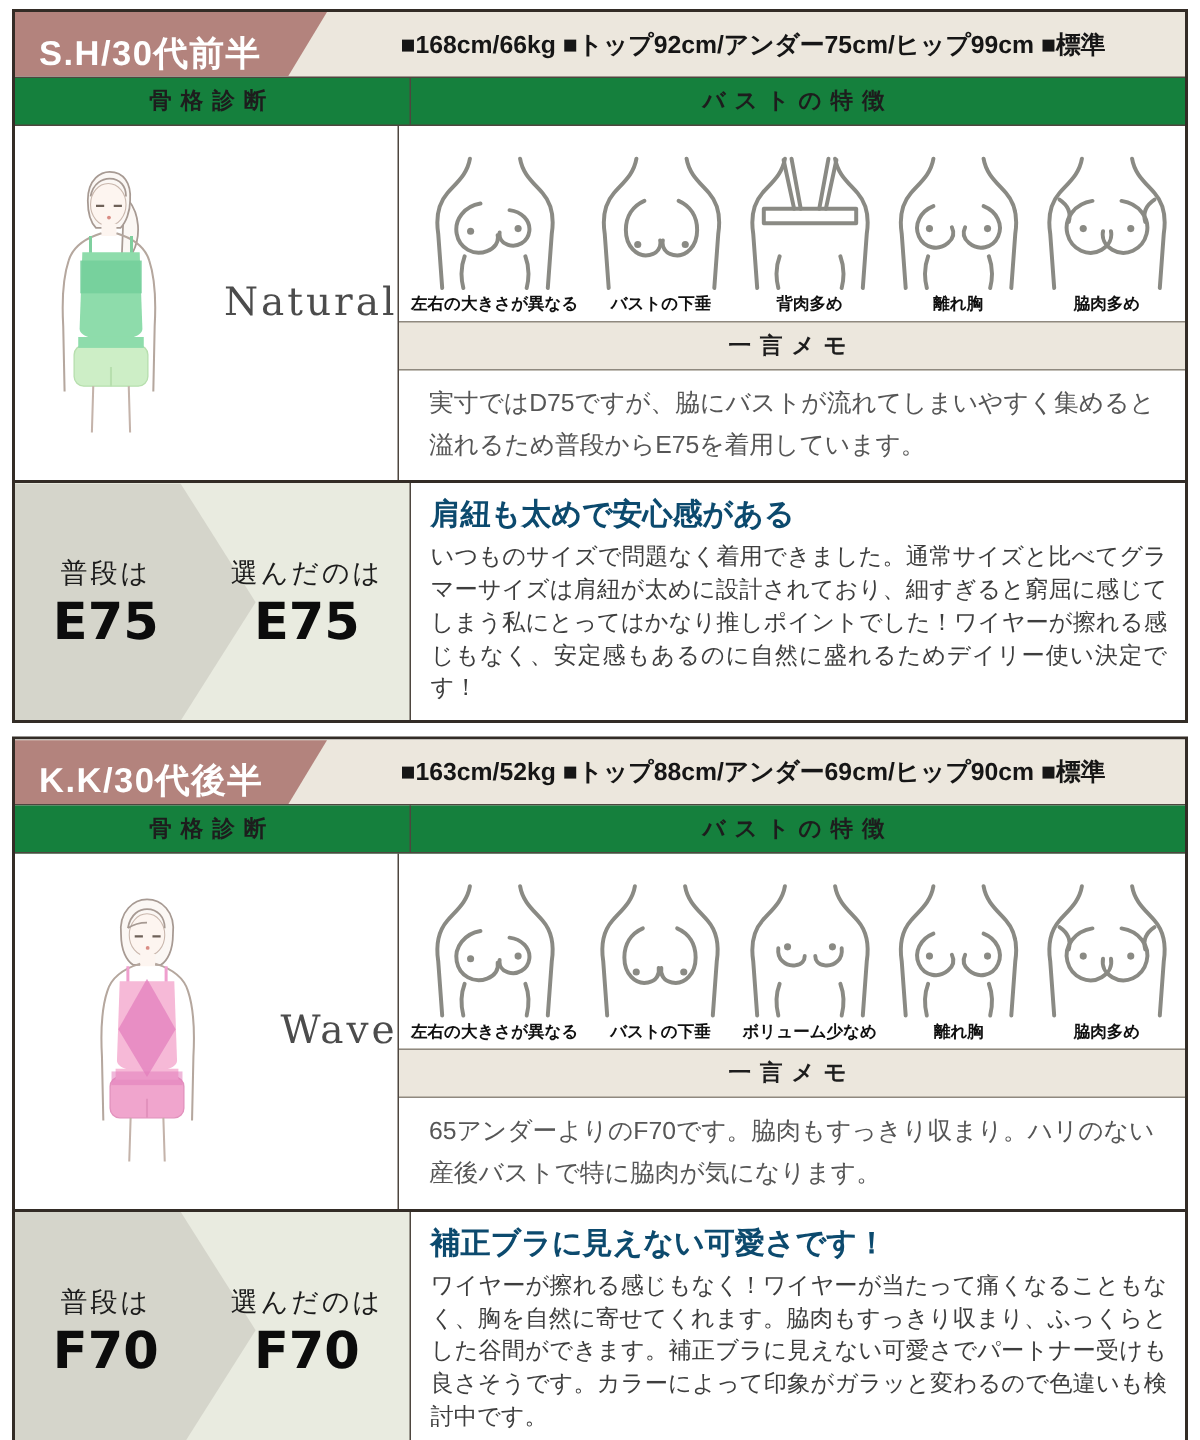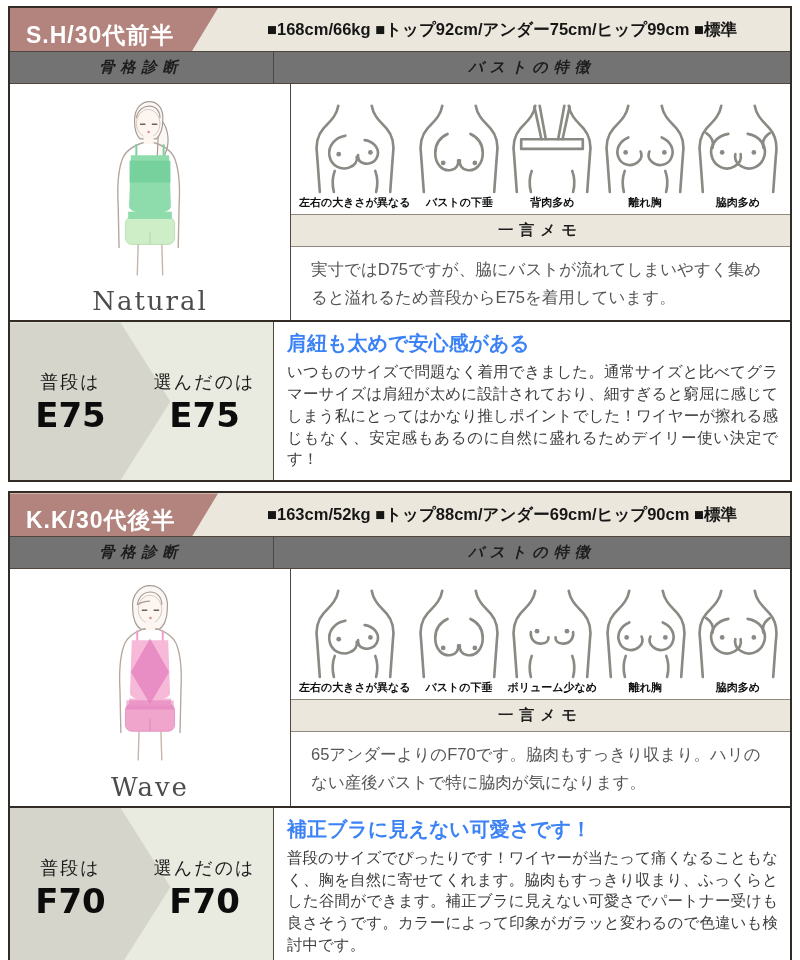--- a/index.html
+++ b/index.html
@@ -5,46 +5,46 @@
   html,body{margin:0;padding:0;background:#ffffff;}
   body{width:800px;font-family:"Liberation Sans","DejaVu Sans",sans-serif;-webkit-font-smoothing:antialiased;}
   .page{box-sizing:border-box;width:800px;padding:6px 8px;display:flex;flex-direction:column;gap:9px;}
   .profile{border:2px solid #332c26;background:#fff;}
   
   .hdr{display:flex;height:43px;background:#ece7dd;border-bottom:1px solid #4e463f;}
   .badge{width:208px;background:#b3837d;color:#fff;clip-path:polygon(0 0,100% 0,calc(100% - 26px) 100%,0 100%);
          display:flex;align-items:flex-end;padding-left:16px;font-weight:bold;font-size:23px;letter-spacing:1px;box-sizing:border-box;}
   .specs{flex:1;display:flex;align-items:center;justify-content:center;font-weight:bold;font-size:16.5px;color:#161616;padding-right:4px;}
   
-  .subhdr{display:flex;height:31px;background:#737373;border-bottom:1px solid #4e463f;font-weight:bold;font-size:15px;letter-spacing:6px;color:#1d1d1d;font-style:italic;}
+  .subhdr{display:flex;height:31px;background:#15803d;border-bottom:1px solid #4e463f;font-weight:bold;font-size:15px;letter-spacing:6px;color:#1d1d1d;}
   .sub-left{width:264px;border-right:1px solid #4e463f;display:flex;align-items:center;justify-content:center;box-sizing:border-box;}
   .sub-right{flex:1;display:flex;align-items:center;justify-content:center;}
   
   .main{display:flex;min-height:224px;}
-  .col-left{width:281px;border-right:1px solid #4e463f;box-sizing:border-box;display:flex;flex-direction:column;align-items:center;justify-content:flex-end;padding:4px 0 6px;}
+  .col-left{width:256px;border-right:1px solid #4e463f;box-sizing:border-box;display:flex;flex-direction:row;align-items:center;justify-content:flex-end;padding:4px 0 6px;}
   .type-label{font-family:"DejaVu Serif","Liberation Serif",serif;font-size:26px;color:#4c4c4c;letter-spacing:2px;line-height:1;margin-top:1px;}
   .col-right{flex:1;display:flex;flex-direction:column;}
   .busts{display:flex;align-items:flex-end;justify-content:space-between;padding:6px 8px 4px;min-height:120px;}
   .bust{display:flex;flex-direction:column;align-items:center;min-width:0;}
   .bust svg{width:88px;height:92px;display:block;}
   .bust-label{font-weight:bold;font-size:11px;color:#101010;white-space:nowrap;margin-top:1px;text-align:center;}
   .memo-hdr{height:31px;background:#ece7dd;border-top:1px solid #8f897f;border-bottom:1px solid #8f897f;
             display:flex;align-items:center;justify-content:center;font-weight:bold;font-size:15px;letter-spacing:6px;color:#1d1d1d;}
   .memo-text{flex:1;padding:9px 14px 9px 20px;font-size:16.5px;color:#565656;line-height:1.68;}
   
   .review{display:flex;border-top:2px solid #332c26;min-height:158px;}
   .sizes{width:264px;border-right:1px solid #4e463f;box-sizing:border-box;position:relative;background:#e9ebe0;overflow:hidden;}
   .chev{position:absolute;inset:0;background:#d5d5cb;clip-path:polygon(0 0,42% 0,61% 50%,42% 100%,0 100%);}
   .size-block{position:absolute;top:0;bottom:0;display:flex;flex-direction:column;align-items:center;justify-content:center;gap:4px;}
   .size-a{left:0;width:46%;}
   .size-b{right:0;width:52%;}
   .size-caption{font-weight:normal;font-size:18px;letter-spacing:2px;color:#1c1c1c;}
   .size-value{font-weight:bold;font-size:34px;line-height:1;color:#0c0c0c;font-family:"DejaVu Sans","Liberation Sans",sans-serif;}
   .review-body{flex:1;padding:8px 12px 8px 13px;}
-  .review-title{font-size:20px;font-weight:bold;color:#3b82f6;margin:1px 0 5px;line-height:1.25;}
+  .review-title{font-size:20px;font-weight:bold;color:#0c4a6e;margin:1px 0 5px;line-height:1.25;}
   .review-text{font-size:15.5px;color:#3e3e3e;line-height:1.4;text-align:justify;}
   
   .bfig path{fill:none;stroke:#8a8a84;stroke-width:3;stroke-linecap:round;stroke-linejoin:round;}
   .bfig circle{fill:#8a8a84;stroke:none;}
   
   .figwrap{flex:1;display:flex;align-items:center;justify-content:center;}
   .figwrap svg{display:block;}
 </style>
 </head>
 <body>
@@ -286,18 +286,18 @@
           <div class="size-caption">普段は</div>
           <div class="size-value">F70</div>
         </div>
         <div class="size-block size-b">
           <div class="size-caption">選んだのは</div>
           <div class="size-value">F70</div>
         </div>
       </div>
       <div class="review-body">
         <div class="review-title">補正ブラに見えない可愛さです！</div>
-        <div class="review-text">普段のサイズでぴったりです！ワイヤーが当たって痛くなることもなく、胸を自然に寄せてくれます。脇肉もすっきり収まり、ふっくらとした谷間ができます。補正ブラに見えない可愛さでパートナー受けも良さそうです。カラーによって印象がガラッと変わるので色違いも検討中です。</div>
+        <div class="review-text">ワイヤーが擦れる感じもなく！ワイヤーが当たって痛くなることもなく、胸を自然に寄せてくれます。脇肉もすっきり収まり、ふっくらとした谷間ができます。補正ブラに見えない可愛さでパートナー受けも良さそうです。カラーによって印象がガラッと変わるので色違いも検討中です。</div>
       </div>
     </div>
   </section>
 
 </div>
 
 </body></html>

